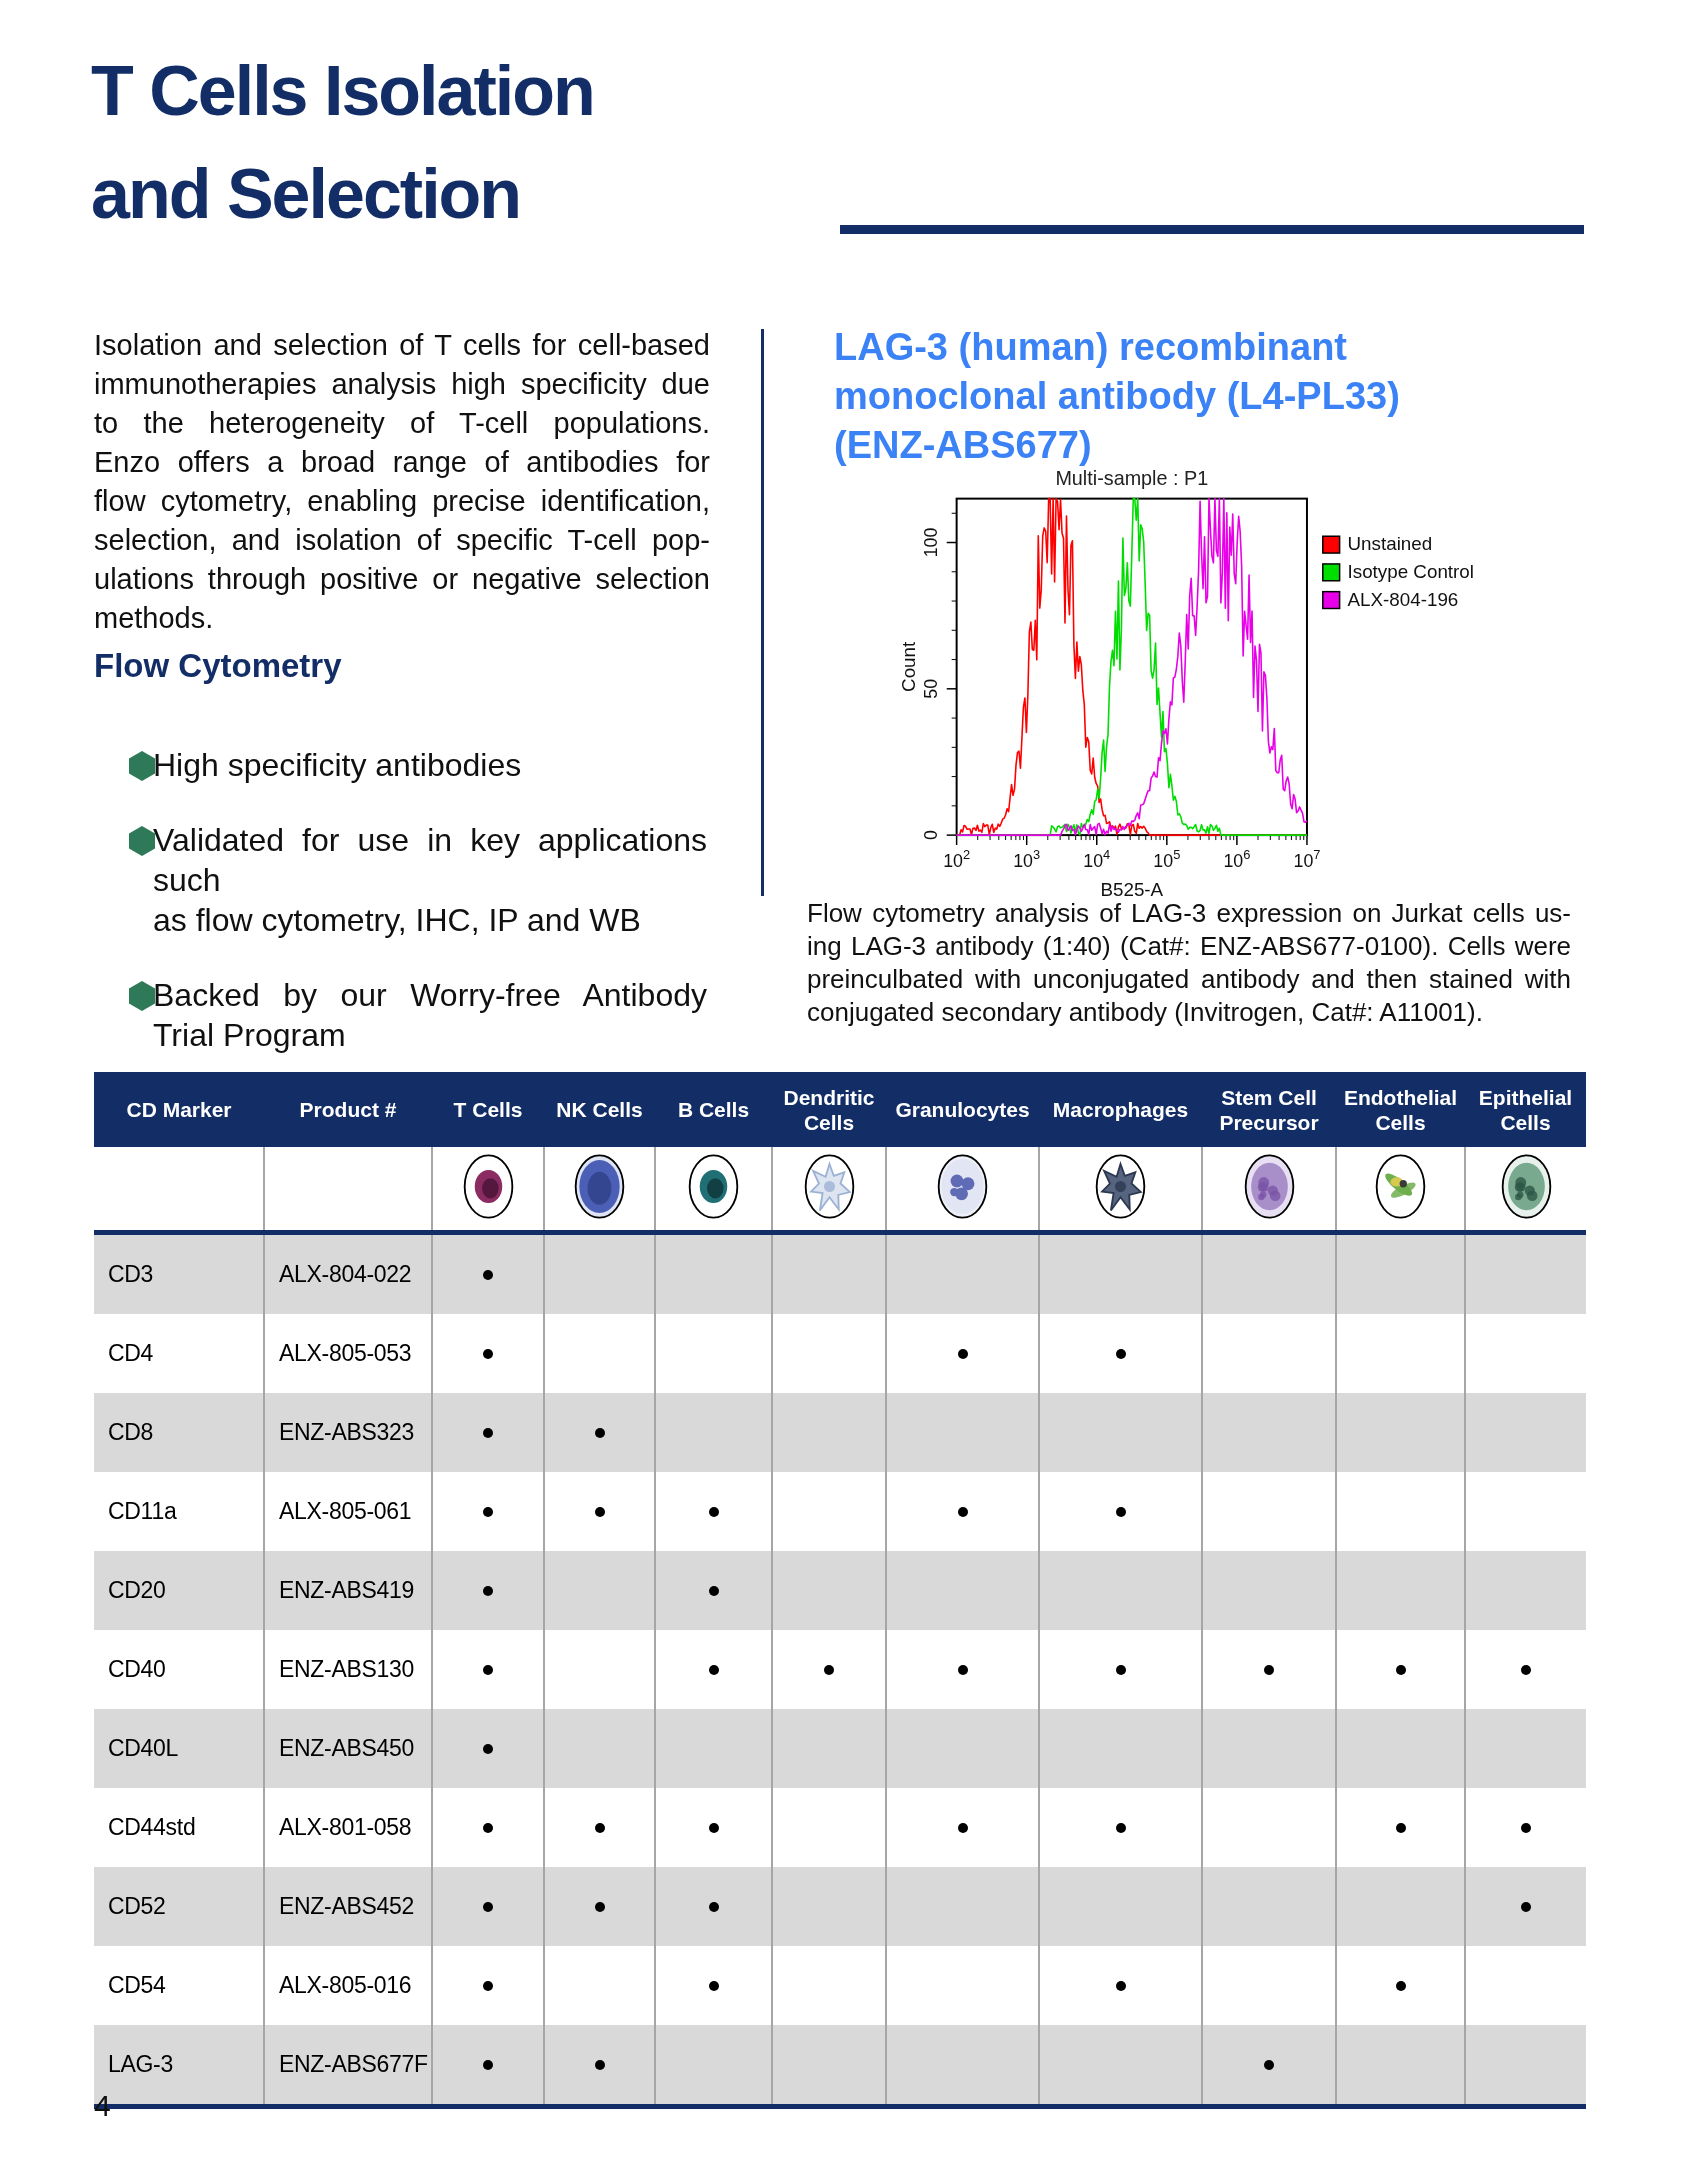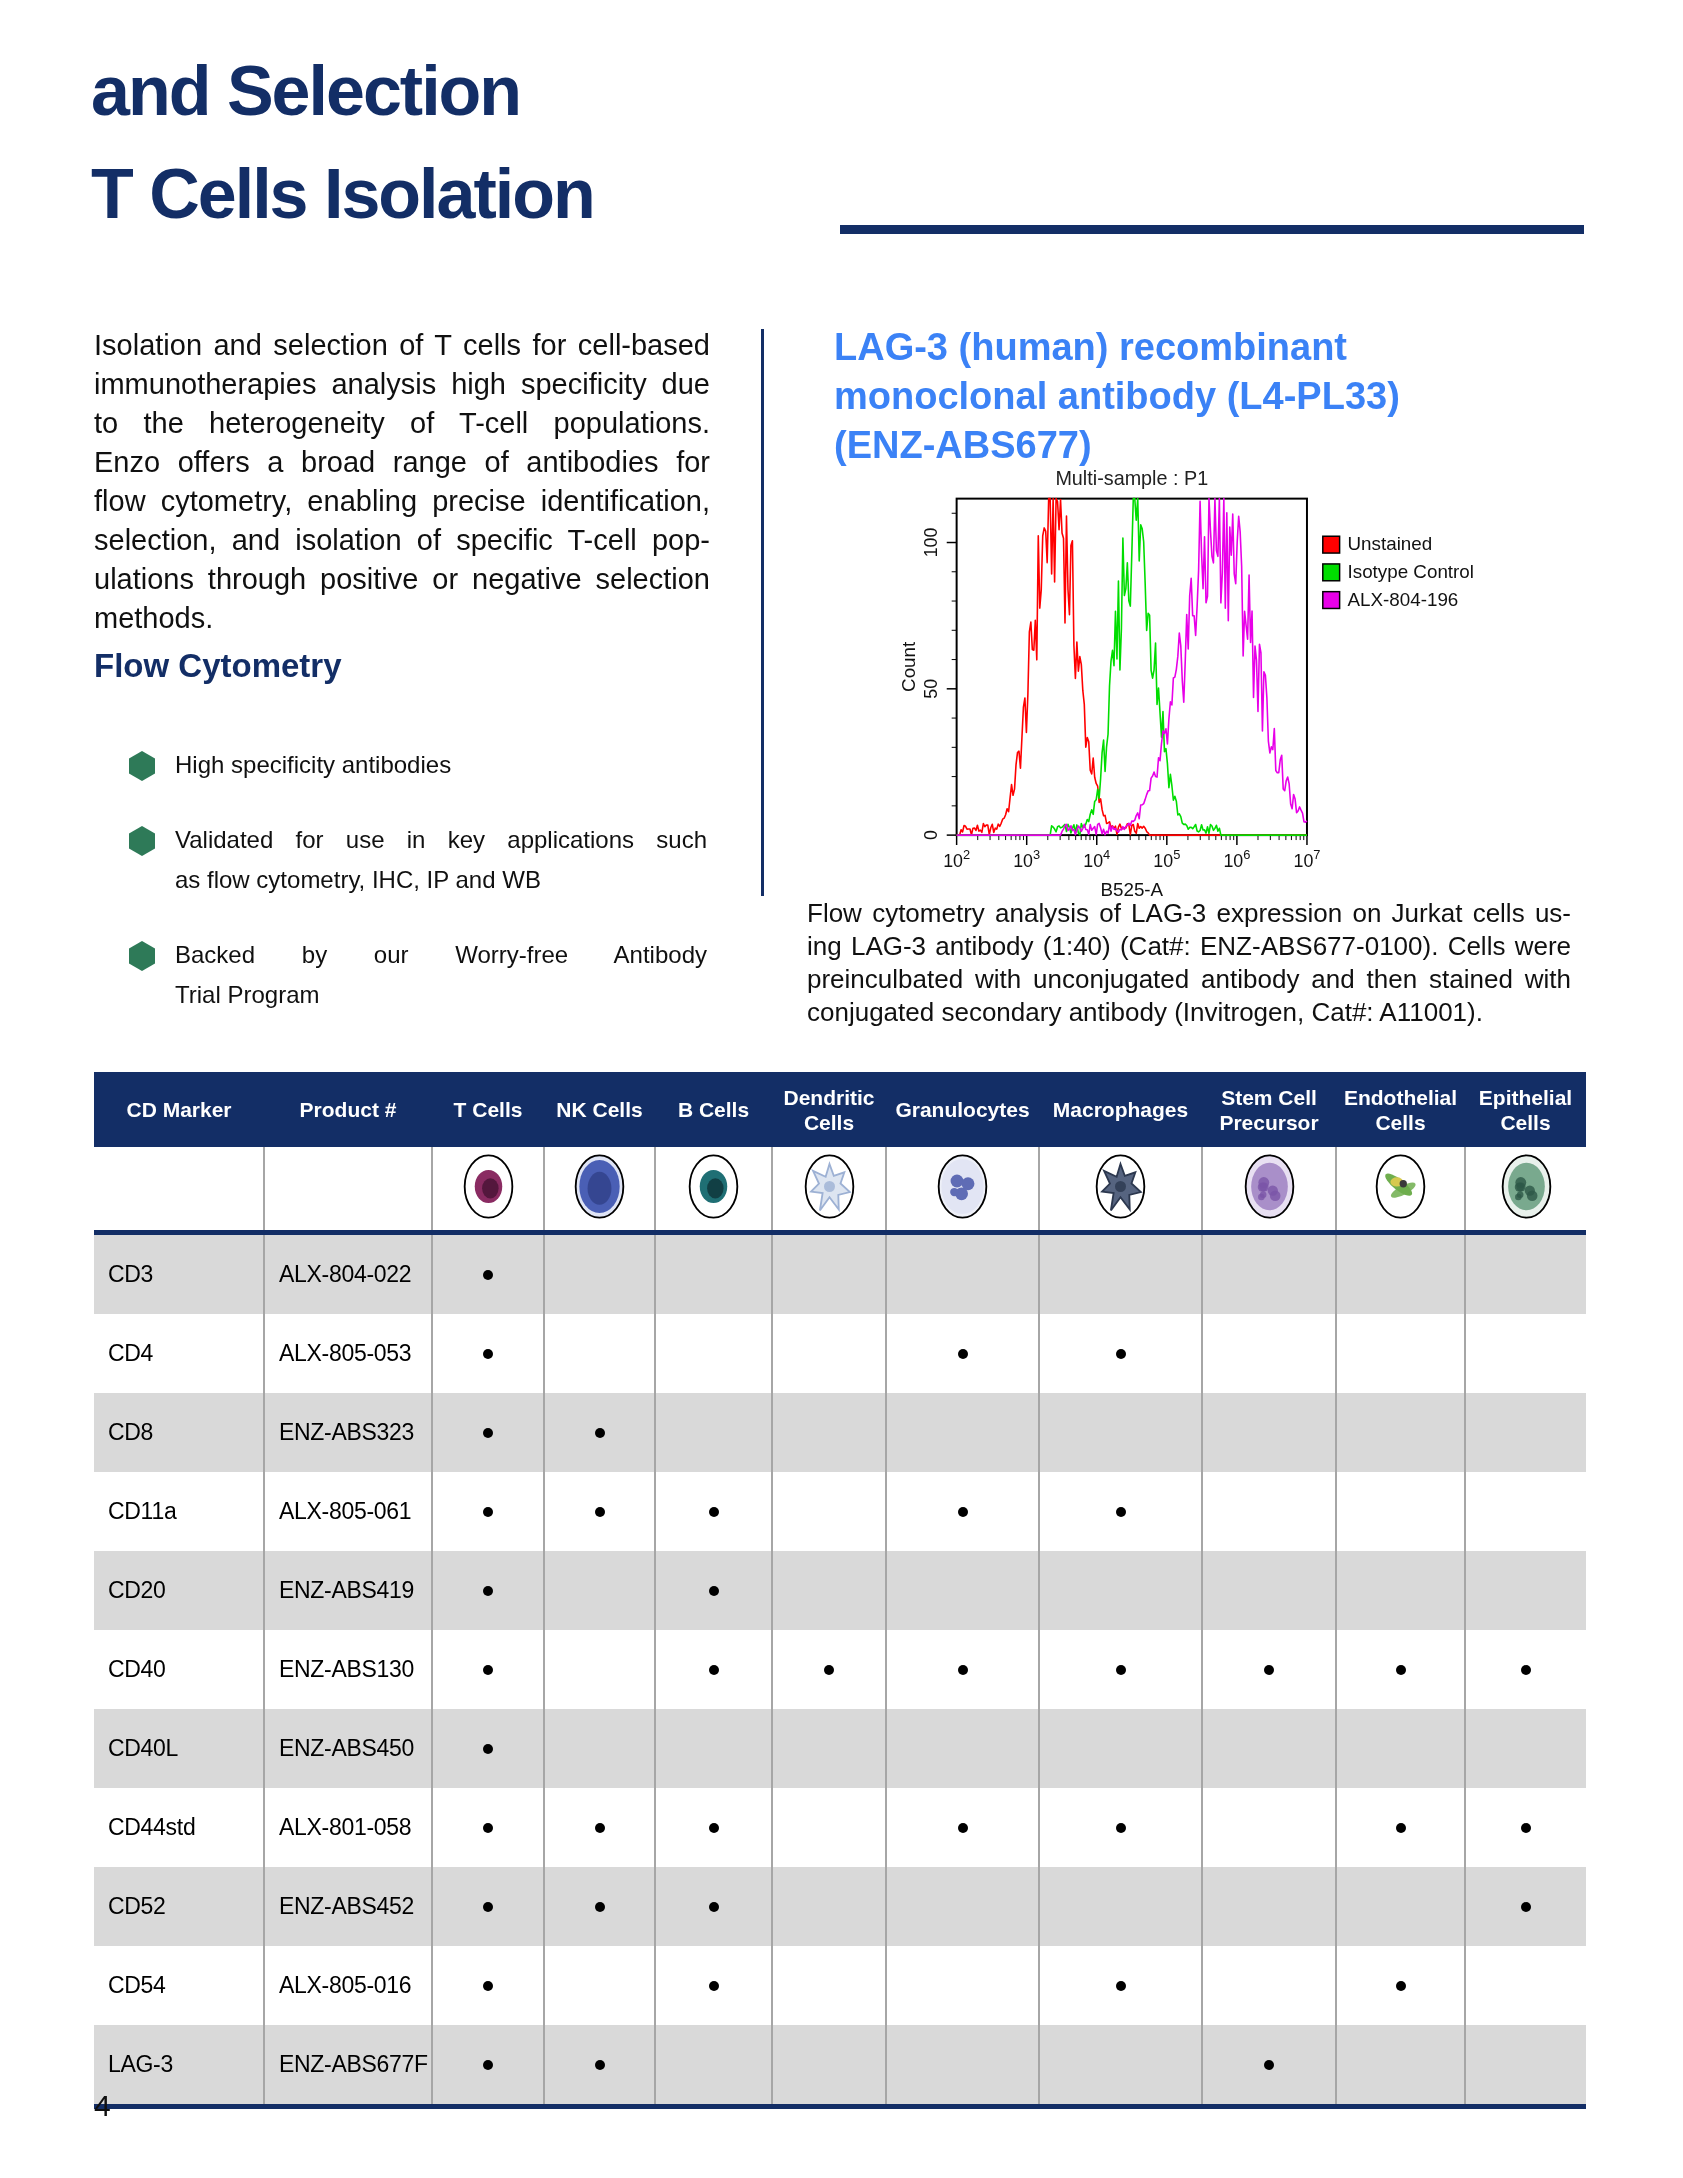--- a/index.html
+++ b/index.html
@@ -11,21 +11,21 @@
   .title-rule{position:absolute;left:840px;top:225px;width:744px;height:9px;background:#132e66;}
 
   .intro{position:absolute;left:94px;top:326px;width:616px;font-size:29px;line-height:39px;}
   .jline{text-align:justify;text-align-last:justify;}
   .plainline{text-align:right;text-align-last:left;}
 
   .section-heading{position:absolute;left:94px;top:644px;font-size:33px;font-weight:700;
                    color:#132e66;line-height:43px;}
 
   .bullets{position:absolute;left:129px;top:745px;width:578px;}
-  .bullet{position:relative;padding-left:46px;margin-bottom:35px;font-size:24px;line-height:40px;}
+  .bullet{position:relative;padding-left:24px;margin-bottom:35px;font-size:32px;line-height:40px;}
   .hex{position:absolute;left:0;top:6px;width:26px;height:30px;background:#2e7a58;
        clip-path:polygon(50% 0,100% 25%,100% 75%,50% 100%,0 75%,0 25%);}
 
   .divider{position:absolute;left:761px;top:329px;width:3px;height:567px;background:#132e66;}
 
   .panel-heading{position:absolute;left:834px;top:323px;width:772px;text-align:left;
                  font-size:38px;font-weight:700;color:#3b82f6;line-height:49px;}
 
   .chart-wrap{position:absolute;left:891px;top:463px;width:634px;height:574px;}
   .caption{position:absolute;left:807px;top:897px;width:764px;font-size:26px;line-height:33px;}
@@ -46,22 +46,22 @@
   .dot{display:inline-block;width:10px;height:10px;border-radius:50%;background:#000;}
 
   .pagenum{position:absolute;left:94px;top:2089px;font-size:30px;}
 </style>
 </head>
 <body>
 
 <div class="page">
 
   <div class="title">
+    <div>T Cells Isolation</div>
     <div>and Selection</div>
-    <div>T Cells Isolation</div>
   </div>
   <div class="title-rule"></div>
 
   <div class="intro">
       <div class="jline">Isolation and selection of T cells for cell-based</div>
       <div class="jline">immunotherapies analysis high specificity due</div>
       <div class="jline">to the heterogeneity of T-cell populations.</div>
       <div class="jline">Enzo offers a broad range of antibodies for</div>
       <div class="jline">flow cytometry, enabling precise identification,</div>
       <div class="jline">selection, and isolation of specific T-cell pop-</div>

